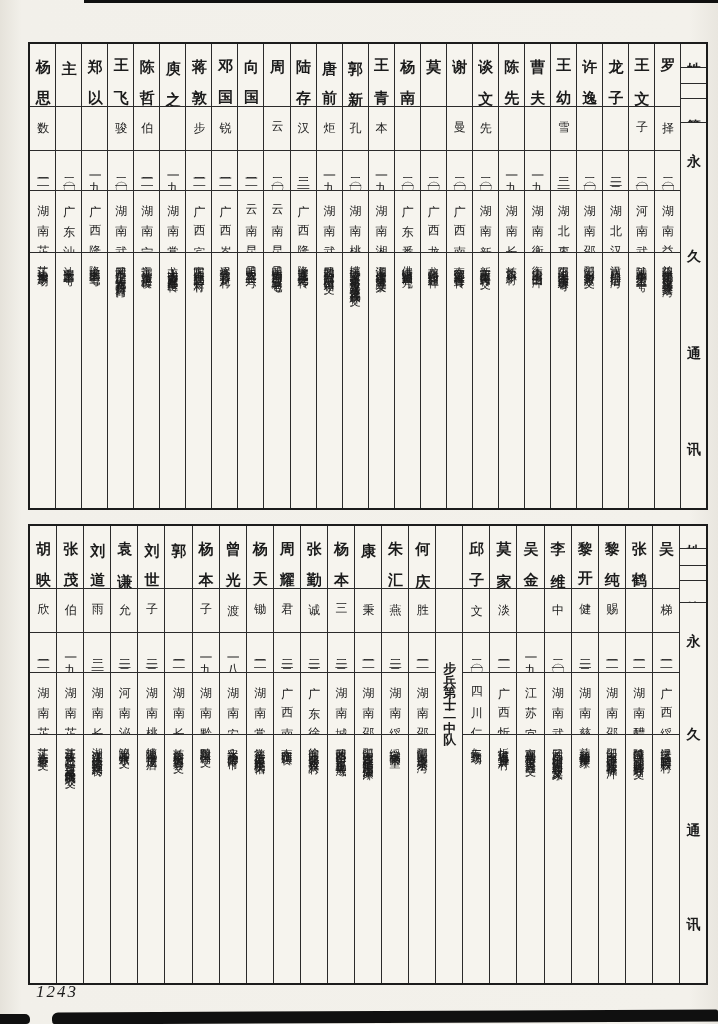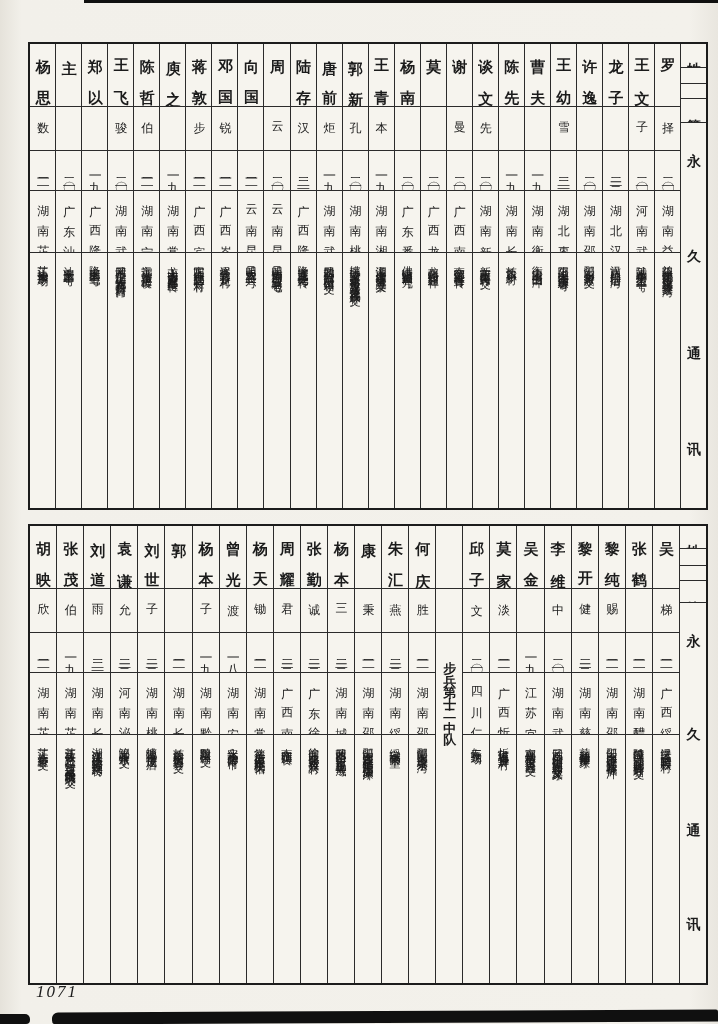--- a/index.html
+++ b/index.html
@@ -920,17 +920,17 @@
         </div>
         <div class="cell c-native">
           <span class="vtext">湖南芷江</span>
         </div>
         <div class="cell c-address">
           <span class="vtext">芷江六合乡土桥交</span>
         </div>
       </div>
     </div>
 
-  <div class="page-number">1071</div>
+  <div class="page-number">1243</div>
 
   <div class="artifact bottom-smudge"></div>
   <div class="artifact bottom-smudge-left"></div>
 </div>
 
 </body></html>

